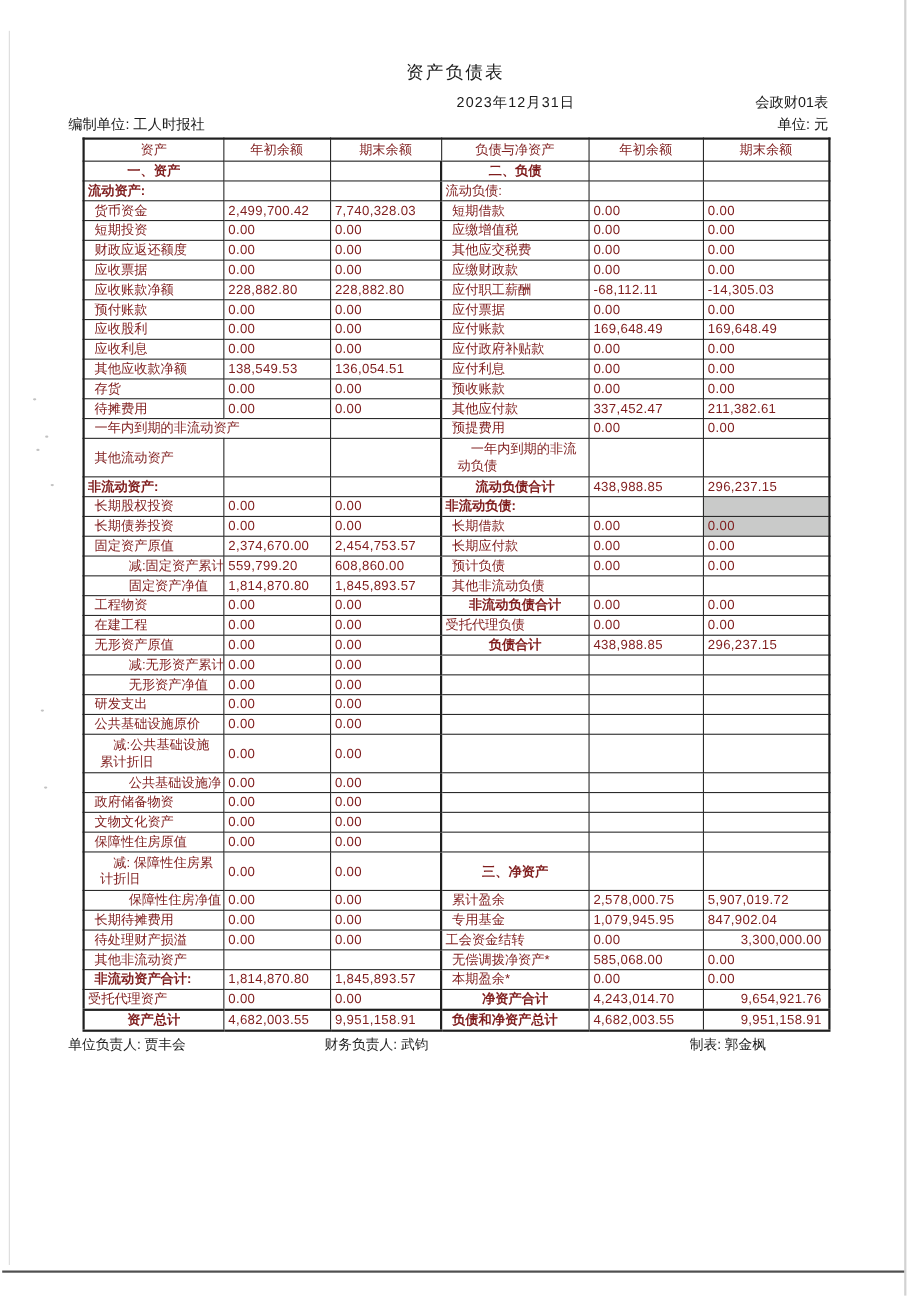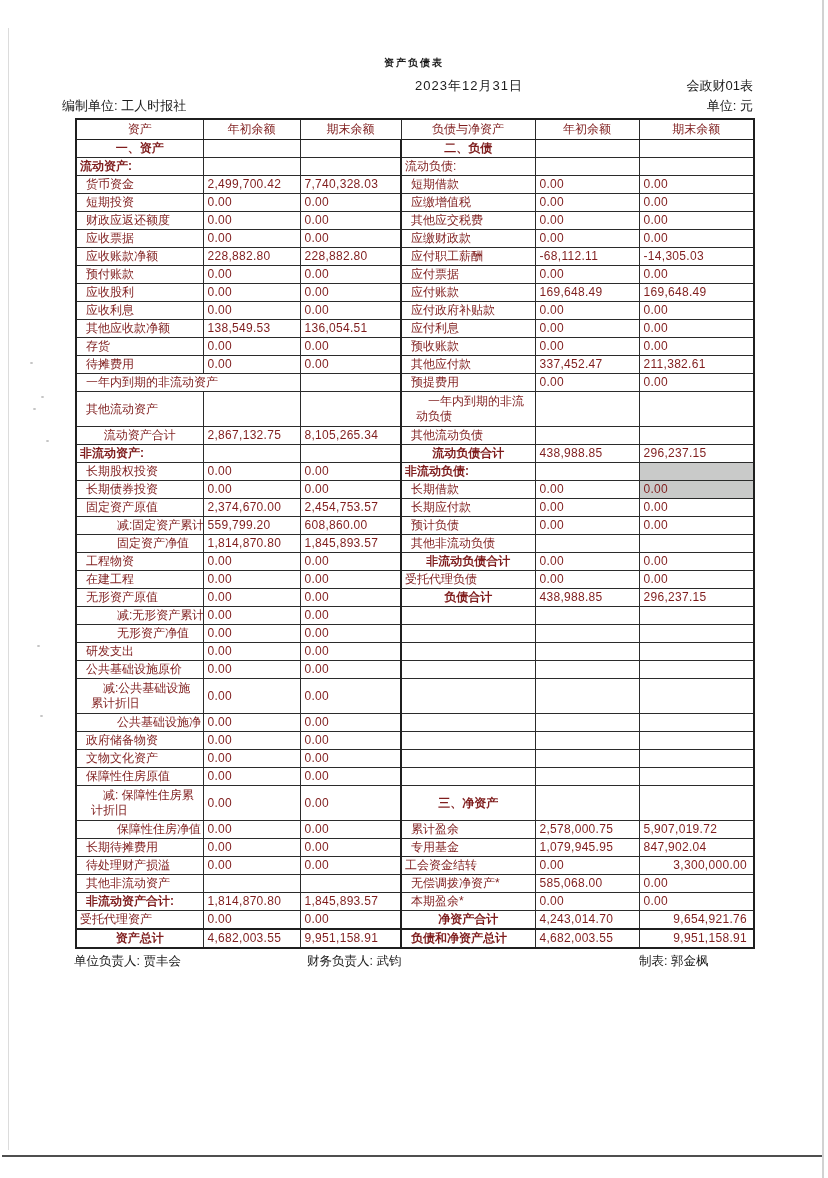--- a/index.html
+++ b/index.html
@@ -5,21 +5,21 @@
   html,body{margin:0;padding:0;}
   body{
     width:828px;height:1178px;position:relative;overflow:hidden;
     background:#ffffff;color:#1b1b1b;
     font-family:"Liberation Sans","DejaVu Sans",sans-serif;
   }
   .page{position:relative;width:828px;height:1178px;}
 
   
   .report-title{
-    padding-top:56px;text-align:center;font-size:10px;font-weight:bold;
+    padding-top:56px;text-align:center;font-size:16px;font-weight:normal;
     letter-spacing:2px;
   }
   .line2{position:relative;text-align:center;margin-top:7px;height:18px;font-size:13px;}
   .line2 .date{position:relative;left:55px;letter-spacing:1px;}
   .line2 .formcode{position:absolute;right:75px;top:0;font-size:13px;}
   .line3{position:relative;height:18px;margin-top:2px;font-size:13px;}
   .line3 .prepared{position:absolute;left:62px;top:0;}
   .line3 .unit{position:absolute;right:75px;top:0;}
 
   
@@ -42,21 +42,21 @@
   .bs td.b{font-weight:bold;}
   .bs td.i2{padding-left:40px;}
   .bs td.flush{padding-left:3px;}
   .bs td.sec{font-weight:bold;padding-left:3px;}
   .bs td.iw{padding-left:14px;text-indent:12px;white-space:normal;}
   .bs td.v{padding-left:4px;letter-spacing:0.3px;}
   .bs td.vr{text-align:right;padding-right:6px;}
   .bs td.sh{background:#c9cac9;}
 
   
-  .sigline{position:relative;height:18px;margin-top:4px;font-size:12.5px;margin-left:12px;}
+  .sigline{position:relative;height:18px;margin-top:4px;font-size:12.5px;}
   .sigline .s1{position:absolute;left:62px;}
   .sigline .s2{position:absolute;left:295px;}
   .sigline .s3{position:absolute;left:627px;}
 
   
   .edge-left{position:absolute;left:8px;top:28px;height:1122px;width:1px;background:#dcdcdc;}
   .edge-right{position:absolute;left:822px;top:0;height:1178px;width:2px;background:#d2d2d2;}
   .edge-bottom{position:absolute;left:2px;top:1155px;width:820px;height:2px;background:#4f4f4f;}
   .dot{position:absolute;background:#9a9a9a;border-radius:50%;width:3px;height:2px;opacity:0.6;}
 </style>
@@ -210,28 +210,20 @@
         </tr>
         <tr class="tall">
           <td class="">其他流动资产</td>
           <td class="v"></td>
           <td class="v"></td>
           <td class="rl iw">一年内到期的非流动负债</td>
           <td class="v"></td>
           <td class="v"></td>
         </tr>
         <tr>
-          <td class="c">流动资产合计</td>
-          <td class="v">2,867,132.75</td>
-          <td class="v">8,105,265.34</td>
-          <td class="rl ">其他流动负债</td>
-          <td class="v"></td>
-          <td class="v"></td>
-        </tr>
-        <tr>
           <td class="sec">非流动资产:</td>
           <td class="v"></td>
           <td class="v"></td>
           <td class="rl c b">流动负债合计</td>
           <td class="v">438,988.85</td>
           <td class="v">296,237.15</td>
         </tr>
         <tr>
           <td class="">长期股权投资</td>
           <td class="v">0.00</td>

